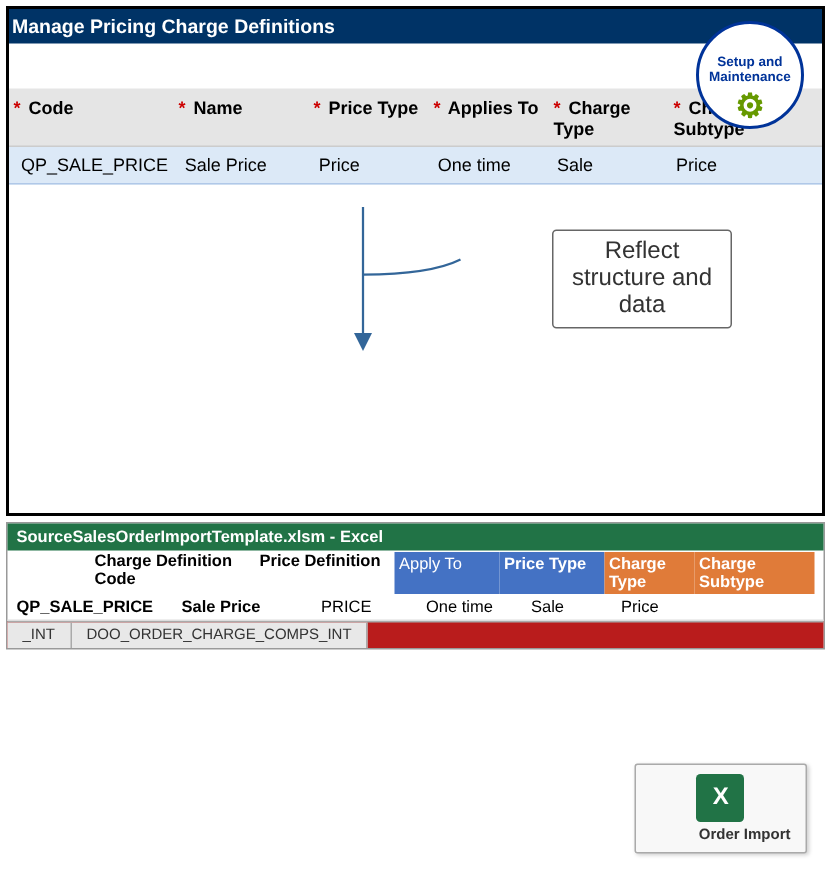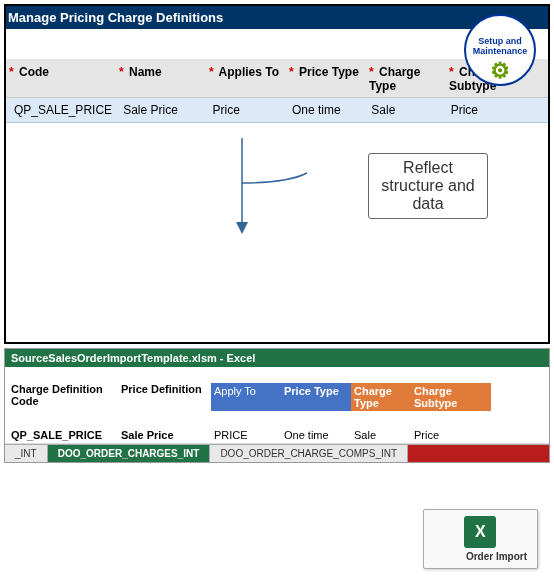--- a/index.html
+++ b/index.html
@@ -139,22 +139,23 @@
 
     .excel-col-def-code { width: 110px; font-weight: bold; font-size: 11px; }
     .excel-col-def { width: 90px; font-weight: bold; font-size: 11px; }
     .excel-col-apply { width: 70px; font-weight: normal; font-size: 11px; background: #4472C4; color: #fff; padding: 2px 3px; }
     .excel-col-price { width: 70px; font-weight: bold; font-size: 11px; background: #4472C4; color: #fff; padding: 2px 3px; }
     .excel-col-charge { width: 60px; font-weight: bold; font-size: 11px; background: #E07B39; color: #fff; padding: 2px 3px; }
     .excel-col-subtype { width: 80px; font-weight: bold; font-size: 11px; background: #E07B39; color: #fff; padding: 2px 3px; }
 
     .excel-header-row {
       display: flex;
-      padding: 16px 6px;
+      padding: 1px 6px;
       align-items: stretch;
+      justify-content: flex-end;
     }
 
     .excel-data-row {
       display: flex;
       padding: 2px 6px;
       border-bottom: 1px solid #ddd;
       font-size: 11px;
     }
 
     .excel-data-row .cell { font-size: 11px; color: #000; }
@@ -243,27 +244,27 @@
 
   <div class="table-header">
     <div class="col col-code">
       <span class="required-star">*</span>
       <span>Code</span>
     </div>
     <div class="col col-name">
       <span class="required-star">*</span>
       <span>Name</span>
     </div>
+    <div class="col col-price">
+      <span class="required-star">*</span>
+      <span>Price Type</span>
+    </div>
     <div class="col col-applies">
       <span class="required-star">*</span>
       <span>Applies To</span>
-    </div>
-    <div class="col col-price">
-      <span class="required-star">*</span>
-      <span>Price Type</span>
     </div>
     <div class="col col-charge">
       <span class="required-star">*</span>
       <span>Charge Type</span>
     </div>
     <div class="col col-subtype">
       <span class="required-star">*</span>
       <span>Charge Subtype</span>
     </div>
   </div>
@@ -312,21 +313,20 @@
     <div class="cell excel-col-def-code">QP_SALE_PRICE</div>
     <div class="cell excel-col-def">Sale Price</div>
     <div class="cell" style="width:70px;padding:0 3px;">PRICE</div>
     <div class="cell" style="width:70px;padding:0 3px;">One time</div>
     <div class="cell" style="width:60px;padding:0 3px;">Sale</div>
     <div class="cell" style="width:80px;padding:0 3px;">Price</div>
   </div>
 
   <div class="excel-tabs">
     <div class="excel-tab inactive">_INT</div>
-    <div class="excel-tab active">DOO_ORDER_CHARGES_INT</div>
     <div class="excel-tab inactive">DOO_ORDER_CHARGE_COMPS_INT</div>
   </div>
 </div>
 
 <div class="order-import-area">
   <div class="order-import-btn">
     <div class="excel-icon">
       <span>X</span>
     </div>
     <div class="import-label">Order Import</div>

